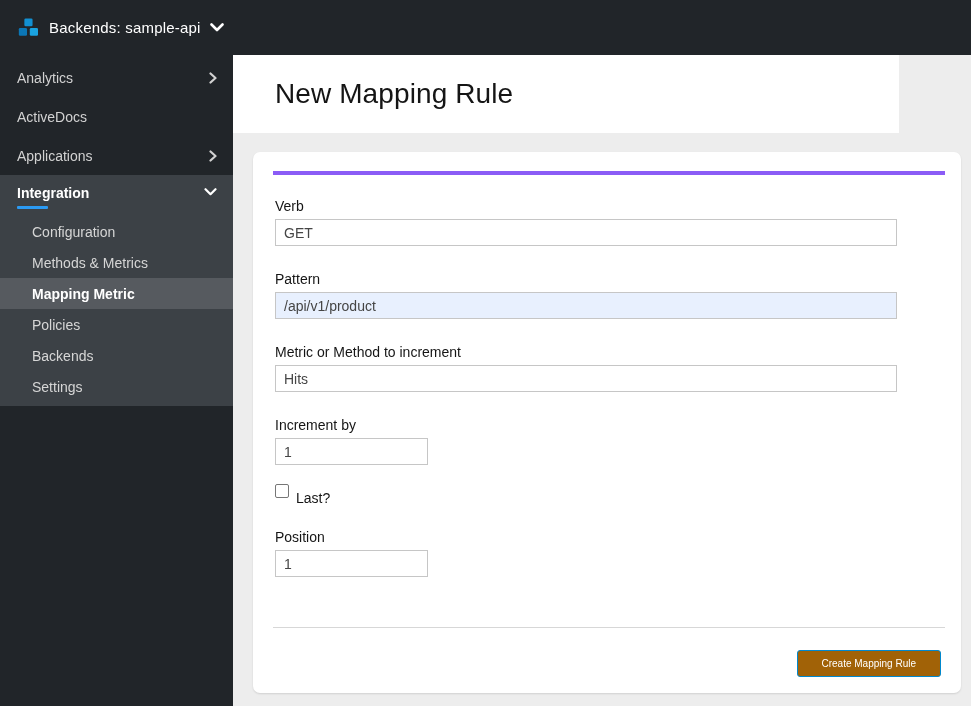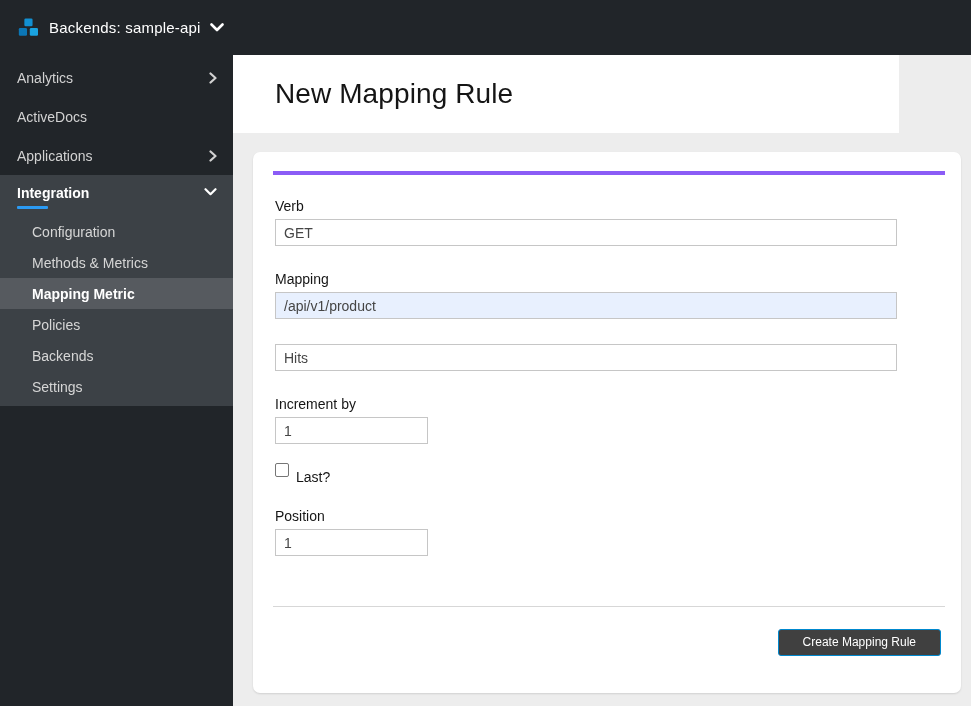--- a/index.html
+++ b/index.html
@@ -104,22 +104,22 @@
   }
   .checkbox-group .cb-label {
     font-size: 14px; color: #151515; margin-left: 7px; margin-top: 6px;
   }
 
   .divider { height: 1px; background: #d7d7d7; margin-top: 50px; }
 
   .actions { text-align: right; margin-top: 22px; padding-right: 4px; }
   .btn-primary {
     display: inline-block; height: 27px; padding: 0 24px;
-    background: #404040; border: 1px solid #0088ce; border-radius: 3px;
-    color: #ffffff; font-size: 12px; font-family: "Liberation Sans", sans-serif;
+    background: #a16207; border: 1px solid #0088ce; border-radius: 3px;
+    color: #ffffff; font-size: 10px; font-family: "Liberation Sans", sans-serif;
     cursor: pointer; line-height: 25px;
   }
 </style>
 </head>
 <body>
 
 <div class="topbar">
   <svg class="logo" viewBox="0 0 24 22">
     <rect x="7.2" y="0.5" width="9.5" height="9" rx="1.5" fill="#1290d2"></rect>
     <rect x="0.8" y="11.5" width="9.5" height="9" rx="1.5" fill="#0b76b5"></rect>
@@ -189,25 +189,26 @@
   <div class="card">
     <div class="card-inner">
       <form class="form-area">
 
         <div class="form-group">
           <label>Verb</label>
           <input class="text-input" type="text" value="GET" style="">
         </div>
 
         <div class="form-group">
-          <label>Mapping</label>
+          <label>Pattern</label>
           <input class="text-input autofilled" type="text" value="/api/v1/product" style="">
         </div>
 
         <div class="form-group">
+          <label>Metric or Method to increment</label>
           <input class="text-input" type="text" value="Hits" style="">
         </div>
 
         <div class="form-group">
           <label>Increment by</label>
           <input class="text-input small" type="text" value="1" style="">
         </div>
 
         <div class="checkbox-group">
           <input type="checkbox" style="">

